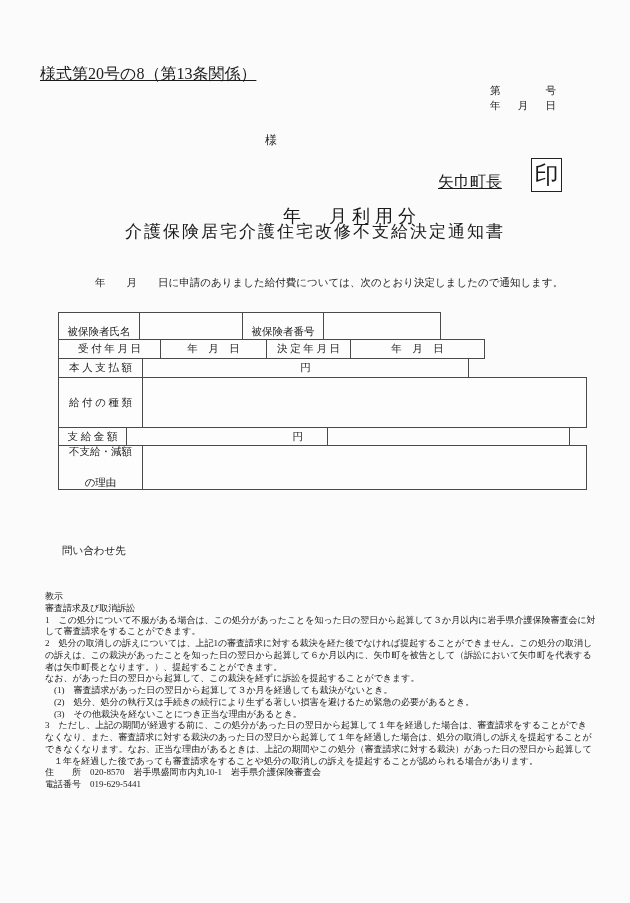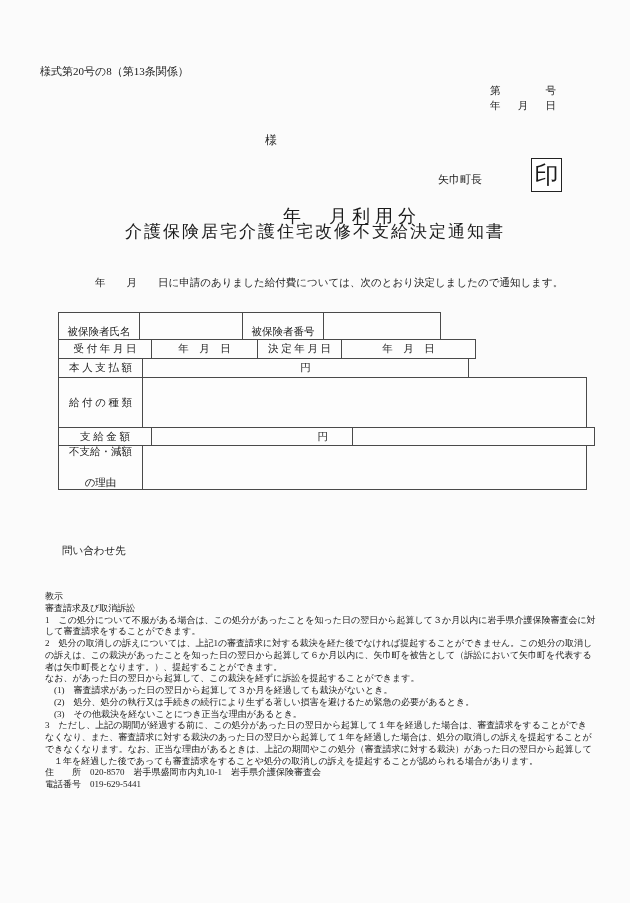--- a/index.html
+++ b/index.html
@@ -4,21 +4,21 @@
 <style>
   * { margin:0; padding:0; box-sizing:border-box; }
   html,body { background:#fbfbfb; }
   .page {
     position:relative; width:630px; height:903px; margin:0 auto;
     background:#fbfbfb; color:#1b1b1b;
     font-family:"Liberation Serif","DejaVu Serif",serif;
     overflow:hidden;
   }
   .abs { position:absolute; white-space:pre; }
-  .fs11 { font-size:11px; }
+  .fs11 { font-size:16px;text-decoration:underline; }
   .fs10 { font-size:10.5px; }
 
   .topright-row { position:absolute; display:flex; justify-content:space-between; width:66px; font-size:10.5px; }
 
   .seal-box {
     position:absolute; left:531px; top:158px; width:31px; height:34px;
     border:1.5px solid #222; display:flex; align-items:center; justify-content:center;
     font-size:24px; background:#fff;
   }
 
@@ -70,38 +70,38 @@
   <div class="abs fs10" style="left:95px; top:276px;">年　　月　　日に申請のありました給付費については、次のとおり決定しましたので通知します。</div>
 
   <div class="t-row" style="left:58px; top:312px; height:40px;">
     <div class="cell label" style="width:82px;">被保険者氏名</div>
     <div class="cell" style="width:104px;"></div>
     <div class="cell label" style="width:82px;">被保険者番号</div>
     <div class="cell" style="width:118px;"></div>
   </div>
 
   <div class="t-row" style="left:58px; top:339px; height:20px;">
-    <div class="cell label" style="width:94px;">受 付 年 月 日</div>
+    <div class="cell label" style="width:103px;">受 付 年 月 日</div>
     <div class="cell" style="width:107px;">年　月　日</div>
     <div class="cell label" style="width:85px;">決 定 年 月 日</div>
     <div class="cell" style="width:135px;">年　月　日</div>
   </div>
 
   <div class="t-row" style="left:58px; top:358px; height:20px;">
     <div class="cell label" style="width:85px;">本 人 支 払 額</div>
     <div class="cell" style="width:327px;">円</div>
   </div>
 
   <div class="t-row" style="left:58px; top:377px; height:51px;border-radius:7px;">
     <div class="cell label" style="width:85px;">給 付 の 種 類</div>
     <div class="cell" style="width:445px;"></div>
   </div>
 
   <div class="t-row" style="left:58px; top:427px; height:19px;">
-    <div class="cell label" style="width:94px;">支 給 金 額</div>
+    <div class="cell label" style="width:69px;">支 給 金 額</div>
     <div class="cell yen-right" style="width:202px;">円</div>
     <div class="cell" style="width:243px;"></div>
   </div>
 
   <div class="t-row" style="left:58px; top:445px; height:45px;">
     <div class="cell label two-line" style="width:85px;">
       <span>不支給・減額</span>
       <span>の理由</span>
     </div>
     <div class="cell" style="width:445px;"></div>

